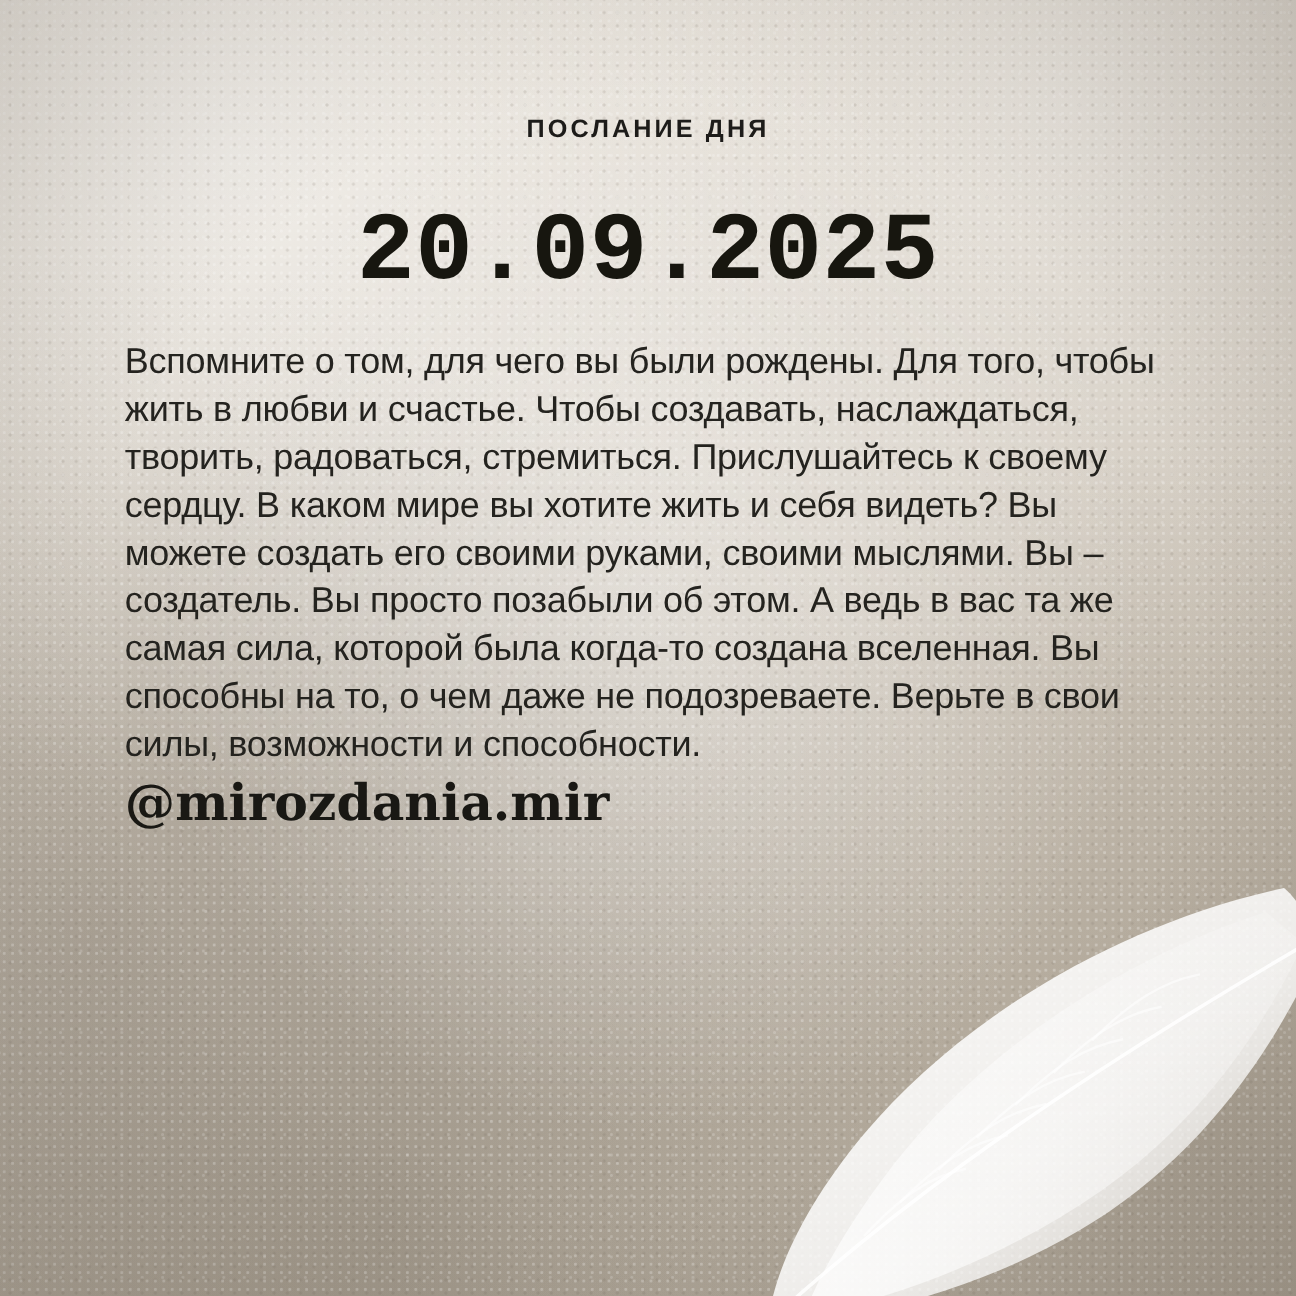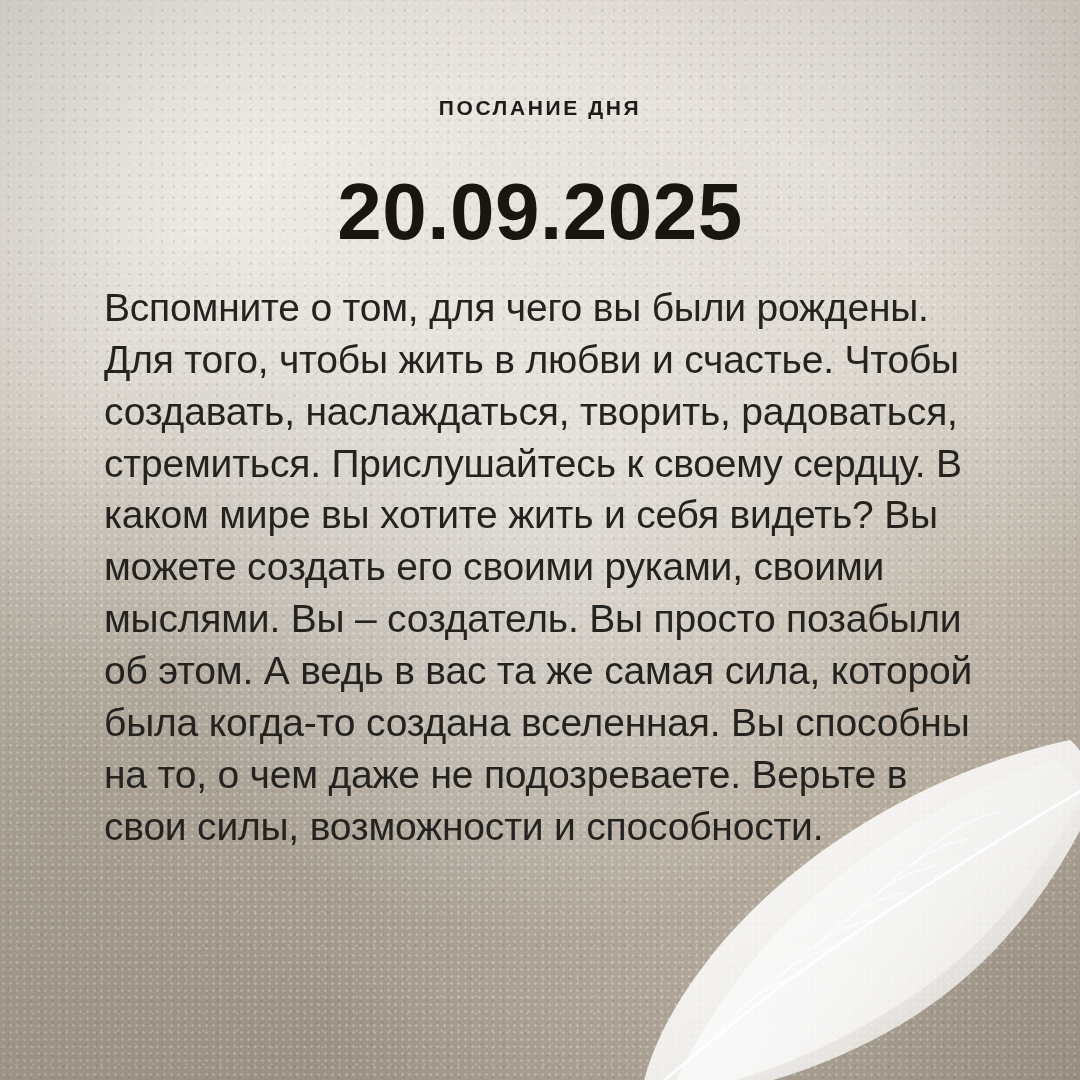--- a/index.html
+++ b/index.html
@@ -79,33 +79,33 @@
     font-size: 21px;
     font-weight: bold;
     letter-spacing: 2.6px;
     color: #1d1c1a;
     text-transform: uppercase;
     text-align: center;
   }
 
   .date {
     margin-top: 52px;
-    font-family: Liberation Sans, sans-serif;
+    font-family: Liberation Mono, monospace;
     font-size: 80px;
     font-weight: bold;
     letter-spacing: 0.5px;
     color: #17160f;
     text-align: center;
     line-height: 1.0;
   }
 
   .body-text {
     margin-top: 30px;
     width: 100%;
-    font-size: 39px;
+    font-size: 30px;
     line-height: 1.33;
     color: #24231f;
     text-align: left;
     letter-spacing: -0.2px;
   }
 
   .signature {
     width: 100%;
     margin-top: 2px;
     font-size: 41px;
@@ -159,15 +159,16 @@
         <path d="M278 164 C 310 132, 336 115, 368 109"></path>
         <path d="M310 137 C 342 105, 368 88, 400 82"></path>
       </g>
     </svg>
   </div>
 
   <div class="content">
     <div class="kicker">ПОСЛАНИЕ ДНЯ</div>
     <div class="date">20.09.2025</div>
     <div class="body-text">Вспомните о том, для чего вы были рождены. Для того, чтобы жить в любви и счастье. Чтобы создавать, наслаждаться, творить, радоваться, стремиться. Прислушайтесь к своему сердцу. В каком мире вы хотите жить и себя видеть? Вы можете создать его своими руками, своими мыслями. Вы – создатель. Вы просто позабыли об этом. А ведь в вас та же самая сила, которой была когда-то создана вселенная. Вы способны на то, о чем даже не подозреваете. Верьте в свои силы, возможности и способности.</div>
+    <div class="handle">@mirozdania.mir</div>
   </div>
 
 </div>
 
 </body></html>

